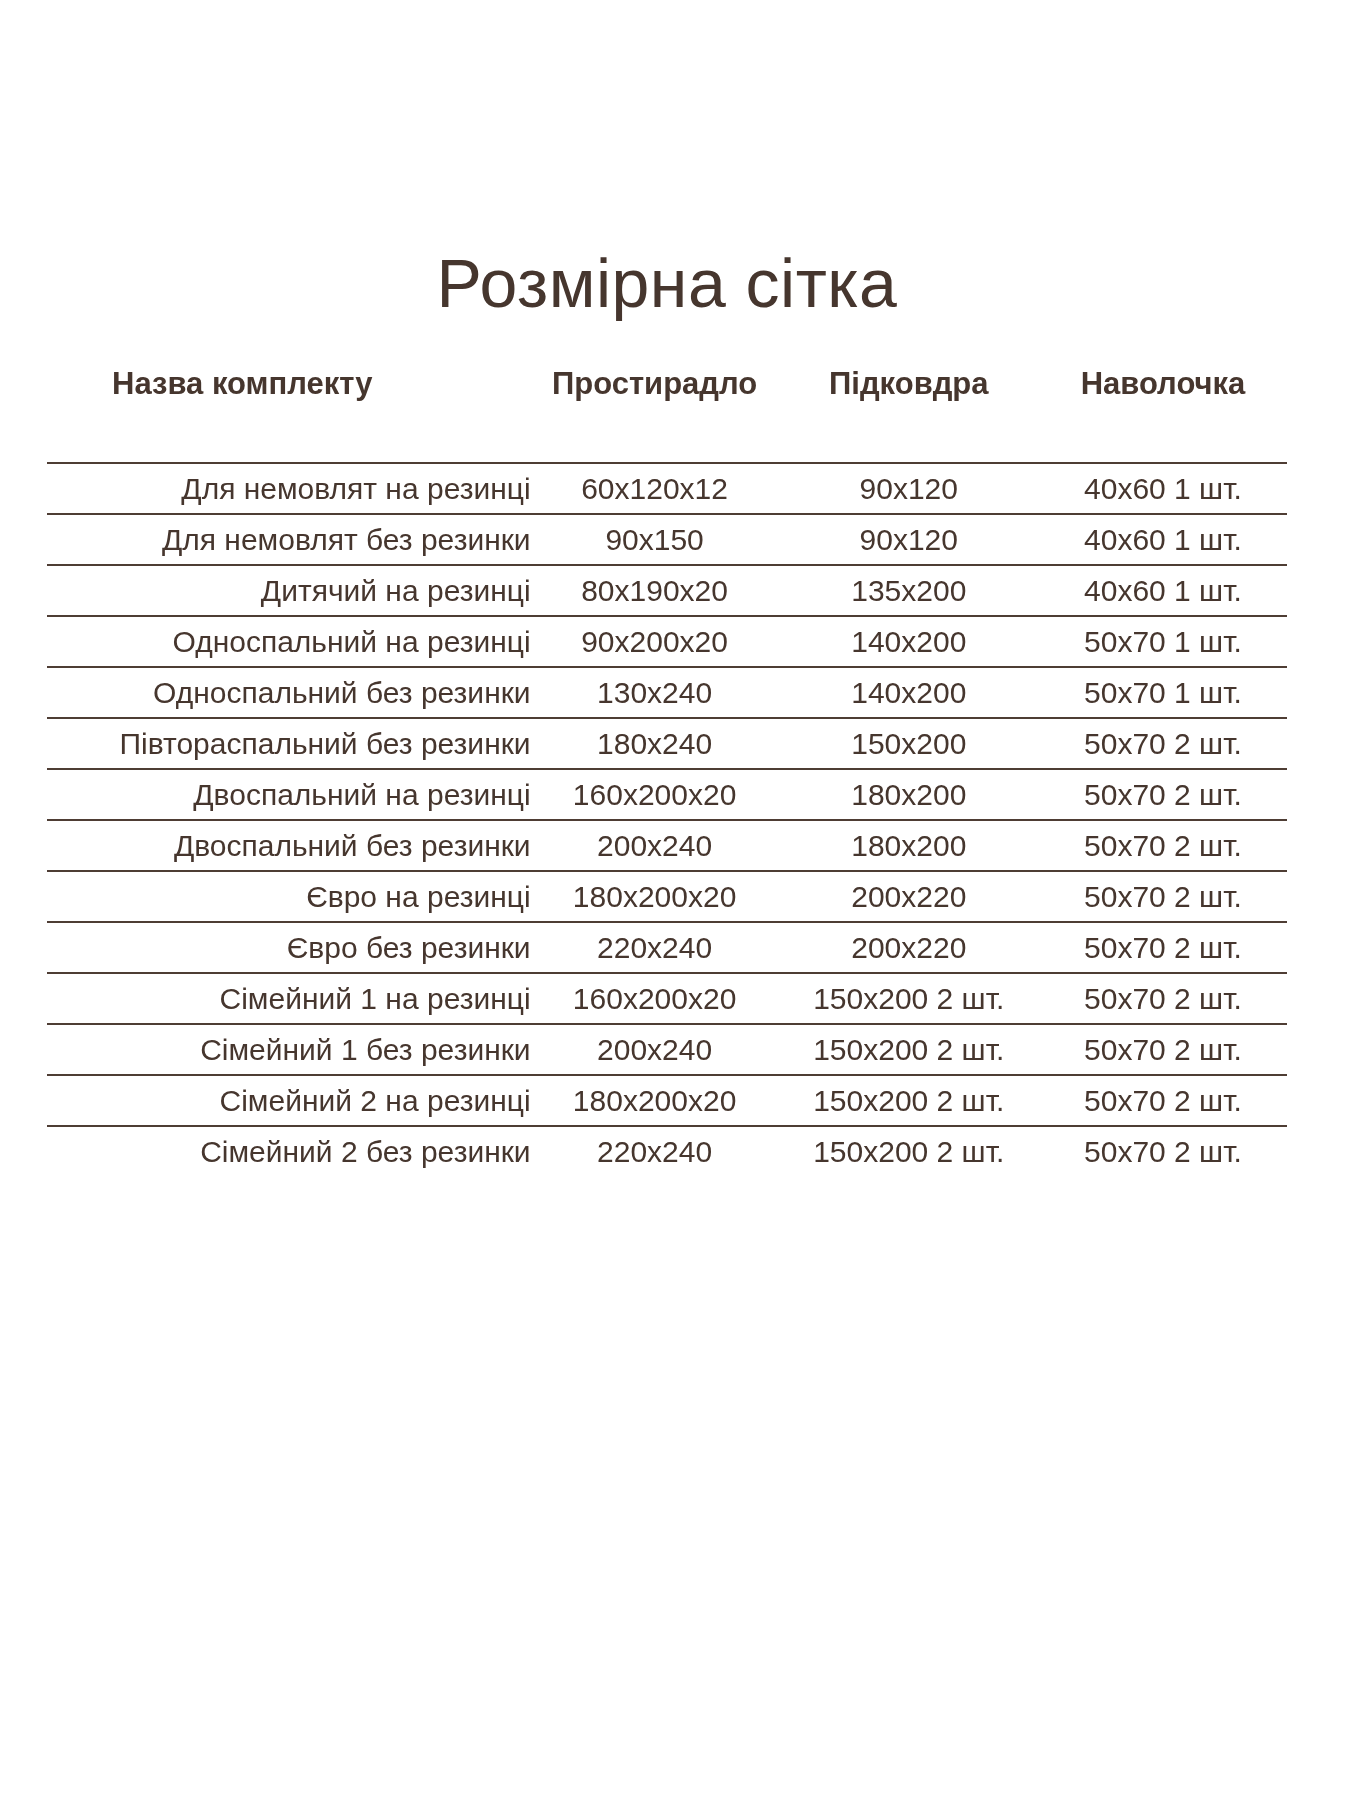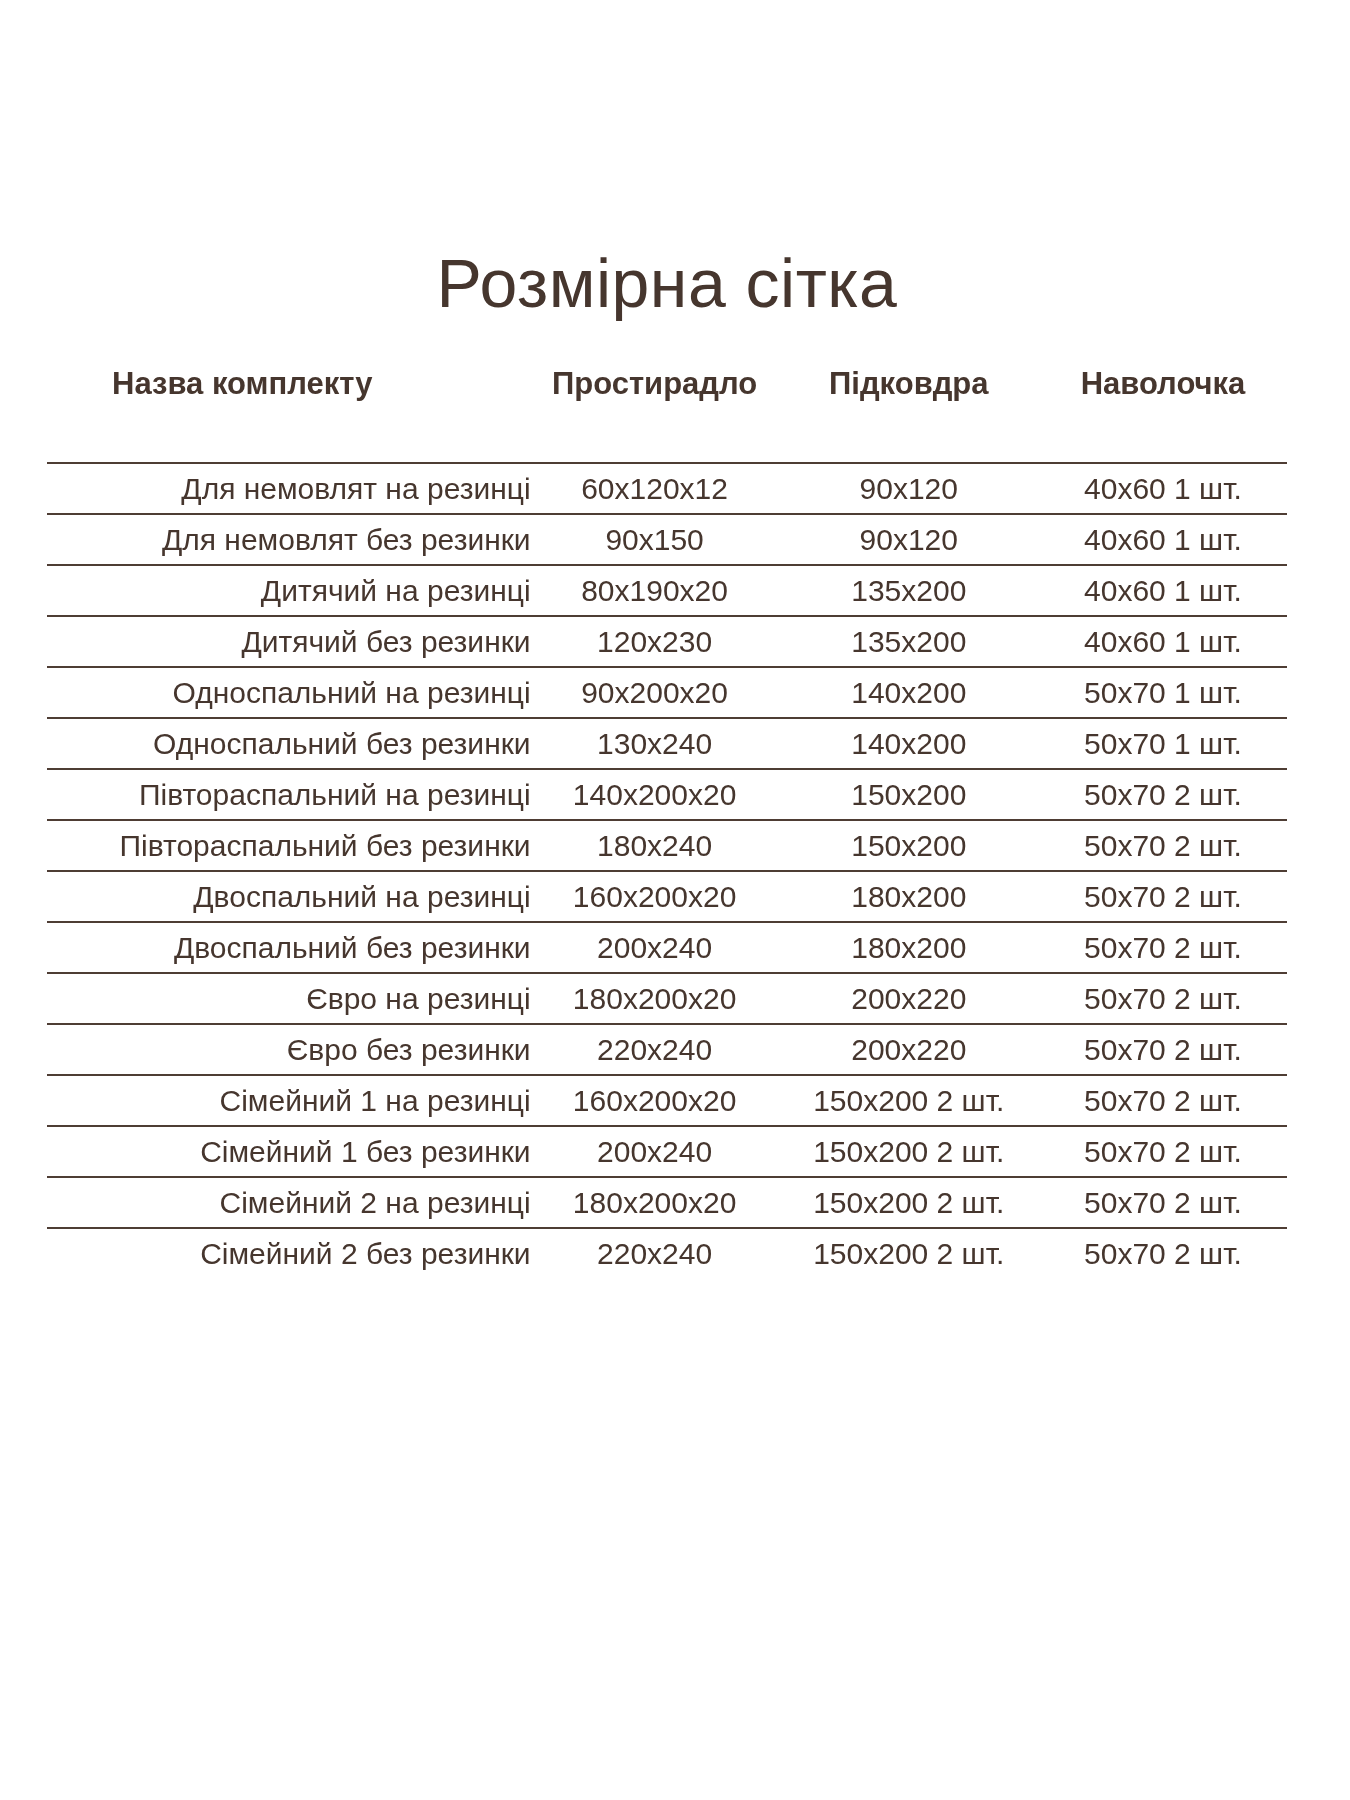--- a/index.html
+++ b/index.html
@@ -105,42 +105,30 @@
         <td>90х120</td>
         <td>40х60 1 шт.</td>
       </tr>
       <tr>
         <td>Дитячий на резинці</td>
         <td>80х190х20</td>
         <td>135х200</td>
         <td>40х60 1 шт.</td>
       </tr>
       <tr>
-        <td>Дитячий без резинки</td>
-        <td>120х230</td>
-        <td>135х200</td>
-        <td>40х60 1 шт.</td>
-      </tr>
-      <tr>
         <td>Односпальний на резинці</td>
         <td>90х200х20</td>
         <td>140х200</td>
         <td>50х70 1 шт.</td>
       </tr>
       <tr>
         <td>Односпальний без резинки</td>
         <td>130х240</td>
         <td>140х200</td>
         <td>50х70 1 шт.</td>
-      </tr>
-      <tr>
-        <td>Півтораспальний на резинці</td>
-        <td>140х200х20</td>
-        <td>150х200</td>
-        <td>50х70 2 шт.</td>
       </tr>
       <tr>
         <td>Півтораспальний без резинки</td>
         <td>180х240</td>
         <td>150х200</td>
         <td>50х70 2 шт.</td>
       </tr>
       <tr>
         <td>Двоспальний на резинці</td>
         <td>160х200х20</td>

